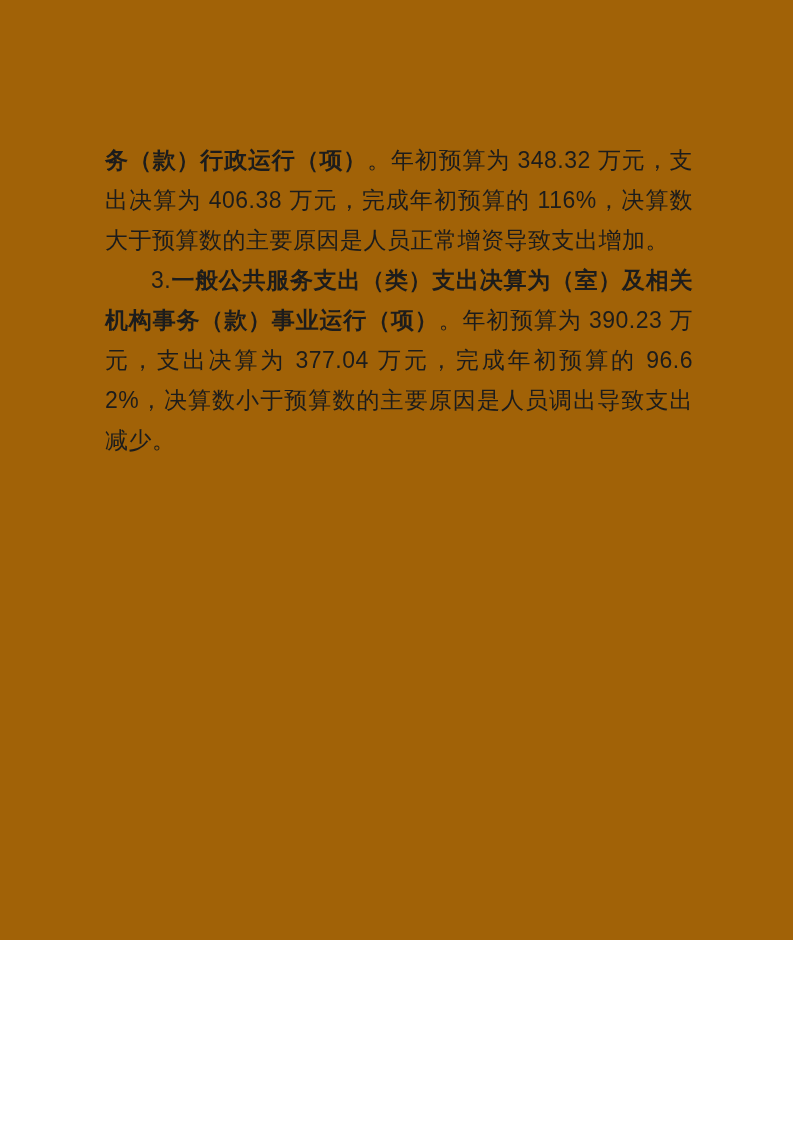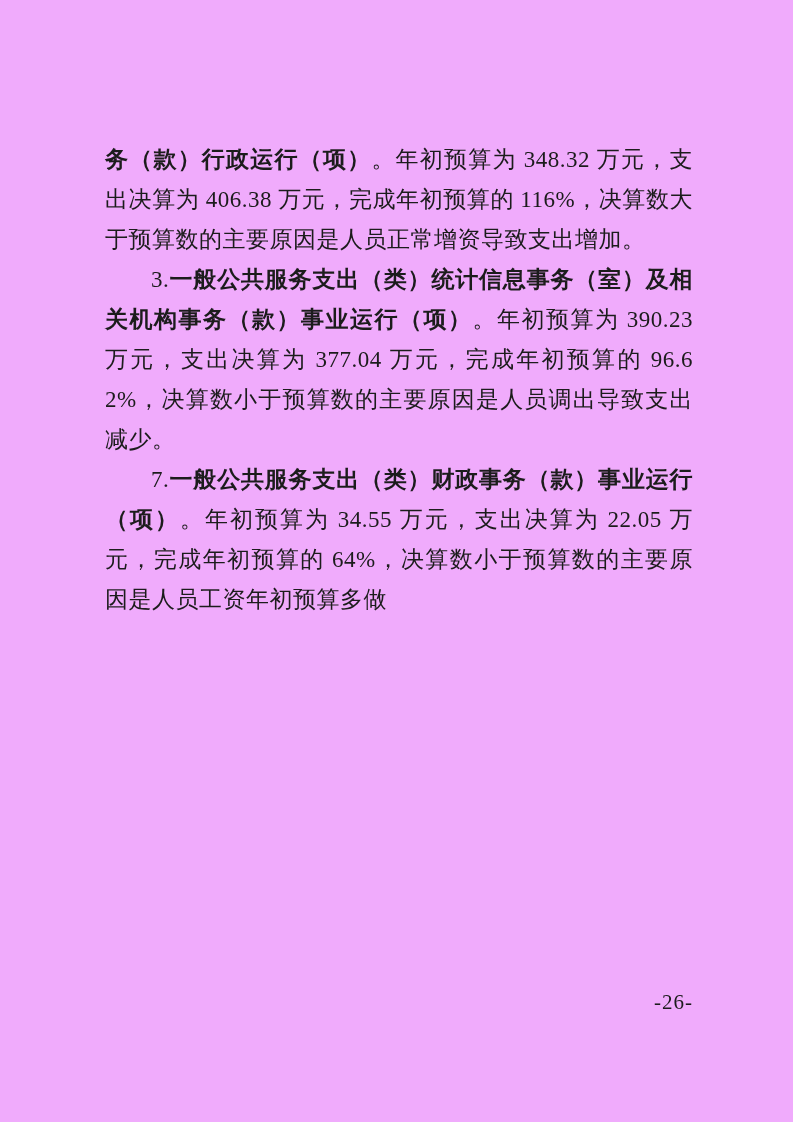--- a/index.html
+++ b/index.html
@@ -3,24 +3,24 @@
 <meta charset="utf-8">
 <style>
   html, body {
     margin: 0;
     padding: 0;
     background: #ffffff;
   }
   .page {
     position: relative;
     width: 793px;
-    height: 1122px;
-    background: #f0abfc;
+    height: 940px;
+    background: #a16207;
     overflow: hidden;
-    font-family: Liberation Serif, serif;
+    font-family: Liberation Sans, sans-serif;
     color: #1c1c1c;
   }
   .page-body {
     position: absolute;
     left: 105px;
     top: 140px;
     width: 588px;
   }
   .para {
     margin: 0;
@@ -54,23 +54,22 @@
   }
 </style>
 </head>
 <body>
 
 <div class="page">
   <div class="page-body">
 
     <p class="para"><span class="heading">务（款）行政运行（项）</span><span class="body-text">。年初预算为 348.32 万元，支出决算为 406.38 万元，完成年初预算的 116%，决算数大于预算数的主要原因是人员正常增资导致支出增加。</span></p>
 
-    <p class="para indent"><span class="num">3.</span><span class="heading">一般公共服务支出（类）统计信息事务（室）及相关机构事务（款）事业运行（项）</span><span class="body-text">。年初预算为 390.23 万元，支出决算为 377.04 万元，完成年初预算的 96.62%，决算数小于预算数的主要原因是人员调出导致支出减少。</span></p>
+    <p class="para indent"><span class="num">3.</span><span class="heading">一般公共服务支出（类）支出决算为（室）及相关机构事务（款）事业运行（项）</span><span class="body-text">。年初预算为 390.23 万元，支出决算为 377.04 万元，完成年初预算的 96.62%，决算数小于预算数的主要原因是人员调出导致支出减少。</span></p>
 
 
 
 
-    <p class="para indent"><span class="num">7.</span><span class="heading">一般公共服务支出（类）财政事务（款）事业运行（项）</span><span class="body-text">。年初预算为 34.55 万元，支出决算为 22.05 万元，完成年初预算的 64%，决算数小于预算数的主要原因是人员工资年初预算多做</span></p>
 
   </div>
 
   <div class="page-footer">-26-</div>
 </div>
 
 </body></html>

